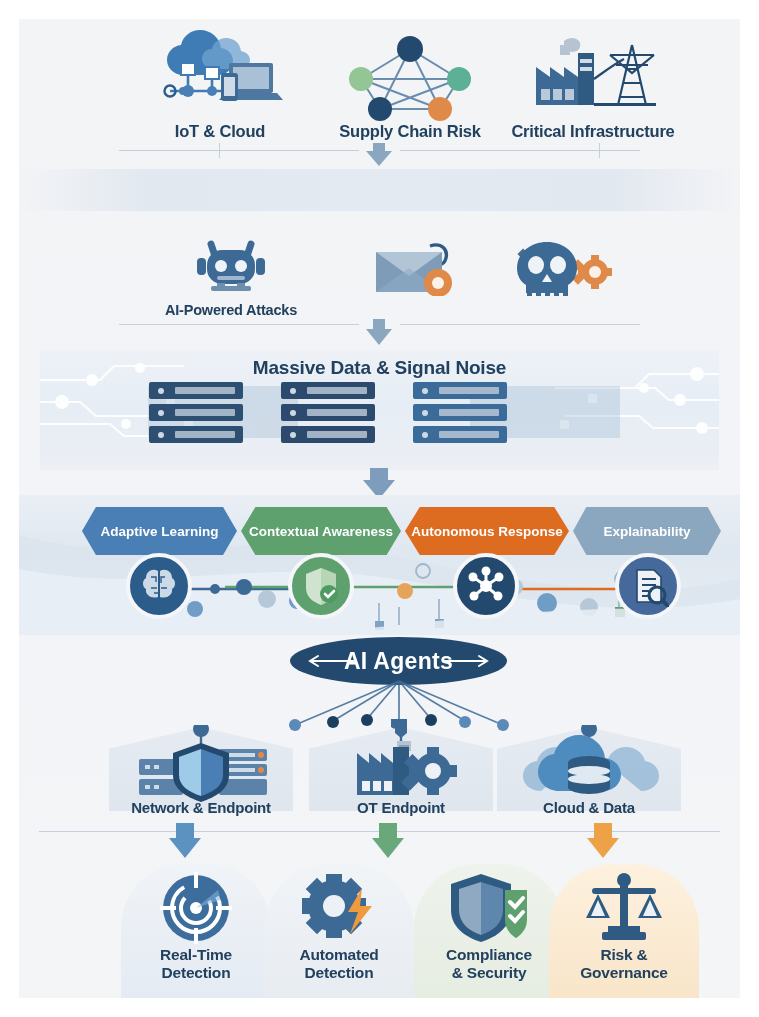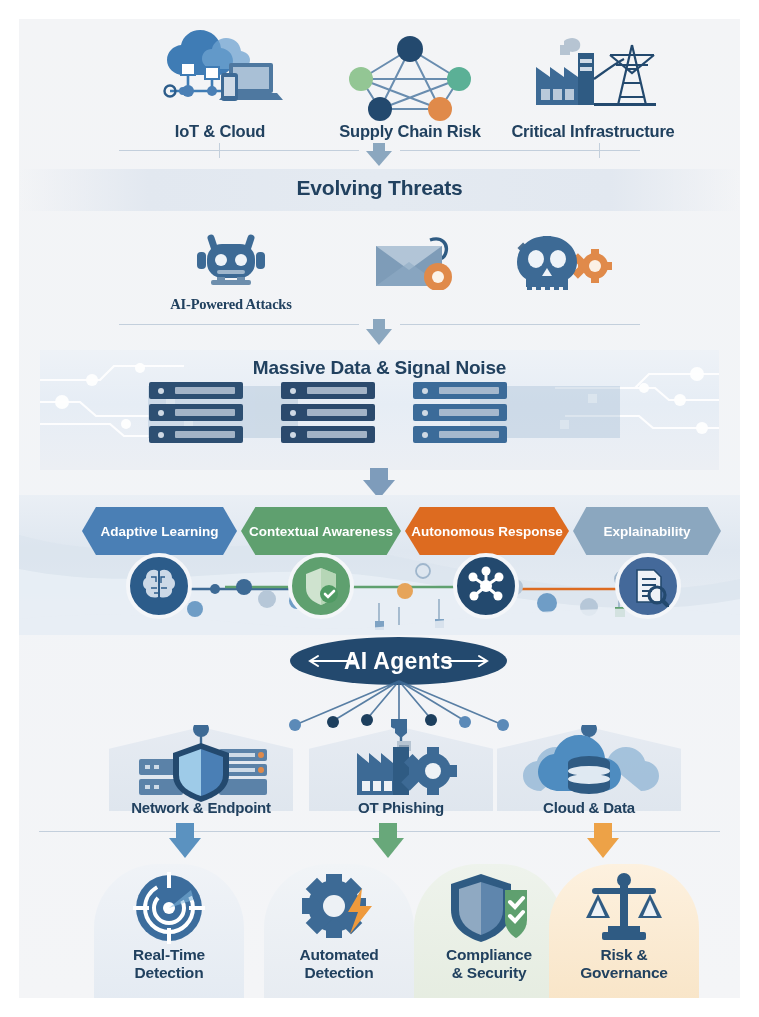--- a/index.html
+++ b/index.html
@@ -28,21 +28,21 @@
   .src{position:absolute;top:8px;width:190px;text-align:center;}
   .src .ic{height:95px;position:relative;}
   .src .lb{font-size:16.5px;}
 
   
   #etBand{position:absolute;left:0;width:721px;top:150px;height:42px;
     background:linear-gradient(90deg,rgba(224,230,238,0) 0%,#e2e8f0 18%,#e4eaf1 50%,#e2e8f0 82%,rgba(224,230,238,0) 100%);}
   #etTxt{position:absolute;left:0;width:721px;top:157px;font-size:21px;}
 
   
-  .thr{position:absolute;top:211px;width:200px;text-align:center;font-family:Liberation Serif, serif;}
+  .thr{position:absolute;top:217px;width:200px;text-align:center;}
   .thr .ic{height:60px;position:relative;}
   .thr .lb{font-size:14.5px;margin-top:6px;}
 
   
   #dataBand{position:absolute;left:21px;top:331px;width:679px;height:120px;
     background:linear-gradient(180deg,#eef2f7 0%,#e6edf5 45%,#eceff4 100%);}
   #dataTxt{position:absolute;left:0;width:721px;top:338px;font-size:19px;}
   .rack{position:absolute;width:94px;}
   .rack b{display:block;height:17px;margin-bottom:5px;border-radius:2px;position:relative;}
   .rack b:after{content:"";position:absolute;left:26px;top:5px;right:8px;height:7px;
@@ -154,21 +154,20 @@
   <div class="rule" style="left:100px;top:131px;width:240px"></div>
   <div class="rule" style="left:381px;top:131px;width:240px"></div>
   <div class="tick" style="left:200px;top:124px;height:15px"></div>
   <div class="tick" style="left:580px;top:124px;height:15px"></div>
   <div class="arw" style="left:347px;top:124px;width:26px;height:26px">
     <i class="stem" style="top:0;height:9px;background:#8ba7bf"></i>
     <i class="head" style="top:8px;border-top:15px solid #8ba7bf"></i>
   </div>
 
   <div id="etBand"></div>
-  <div id="etTxt" class="ttl">Evolving Threats</div>
 
   <div class="thr" style="left:112px">
     <div class="ic">
       <svg width="200" height="60" viewBox="0 0 200 60">
         <path d="M80 8 84 20M120 8 116 20" stroke="#3d6a95" stroke-width="7" stroke-linecap="round"></path>
         <rect x="76" y="14" width="48" height="34" rx="15" fill="#3d6a95"></rect>
         <rect x="66" y="22" width="9" height="17" rx="4" fill="#3d6a95"></rect>
         <rect x="125" y="22" width="9" height="17" rx="4" fill="#3d6a95"></rect>
         <circle cx="90" cy="30" r="6" fill="#eef3f8"></circle>
           <circle cx="110" cy="30" r="6" fill="#eef3f8"></circle>
@@ -473,21 +472,21 @@
         <g fill="#3d6a95">
           <circle cx="132" cy="46" r="18"></circle>
           <rect x="126" y="22" width="12" height="48"></rect>
             <rect x="108" y="40" width="48" height="12"></rect>
           <rect x="114" y="28" width="12" height="40" transform="rotate(45 120 46)"></rect>
           <rect x="114" y="28" width="12" height="40" transform="rotate(-45 120 46)"></rect>
         </g>
         <circle cx="132" cy="46" r="8" fill="#eef2f6"></circle>
       </svg>
     </div>
-    <div class="ttl lb">OT Phishing</div>
+    <div class="ttl lb">OT Endpoint</div>
   </div>
 
   <div class="dep" style="left:470px">
     <div class="pod"></div>
     <div class="ic">
       <svg width="200" height="78" viewBox="0 0 200 78" style="position:absolute;left:0;top:6px">
         <circle cx="100" cy="4" r="8" fill="#3d6a95"></circle>
           <path d="M100 8v14" stroke="#3d6a95" stroke-width="2.4"></path>
         <path d="M52 66c-11 0-18-7-18-15 0-8 6-14 14-15 2-8 10-14 19-14 10 0 18 7 19 16z" fill="#8fb4d4" opacity=".75"></path>
         <path d="M152 66c11 0 18-7 18-15 0-8-6-14-14-15-2-8-10-14-19-14-10 0-18 7-19 16z" fill="#8fb4d4" opacity=".75"></path>
@@ -513,21 +512,21 @@
   </div>
   <div class="arw" style="left:353px;top:804px;width:32px;height:38px">
     <i class="stem" style="top:0;height:16px;width:18px;background:#68a87a"></i>
     <i class="head" style="top:15px;border-left:16px solid transparent;border-right:16px solid transparent;border-top:20px solid #68a87a"></i>
   </div>
   <div class="arw" style="left:568px;top:804px;width:32px;height:38px">
     <i class="stem" style="top:0;height:16px;width:18px;background:#eda247"></i>
     <i class="head" style="top:15px;border-left:16px solid transparent;border-right:16px solid transparent;border-top:20px solid #eda247"></i>
   </div>
 
-  <div class="out" style="left:75px;background:linear-gradient(180deg,#f0f3f7 0%,#e3eaf2 100%)">
+  <div class="out" style="left:102px;background:linear-gradient(180deg,#f0f3f7 0%,#e3eaf2 100%)">
     <div class="ic">
       <svg width="72" height="72" viewBox="0 0 72 72">
         <circle cx="36" cy="36" r="33" fill="#3c6d9d"></circle>
         <g fill="none" stroke="#fff" stroke-width="4">
           <circle cx="36" cy="36" r="24" stroke-dasharray="100 38"></circle>
           <circle cx="36" cy="36" r="15" stroke-dasharray="58 28"></circle>
           <path d="M36 0v16M36 56v16M0 36h16M56 36h16"></path>
         </g>
         <circle cx="36" cy="36" r="6" fill="#fff"></circle>
         <path d="M36 36 58 18a28 28 0 0 1 2 10z" fill="#7fb6dd" opacity=".55"></path>

